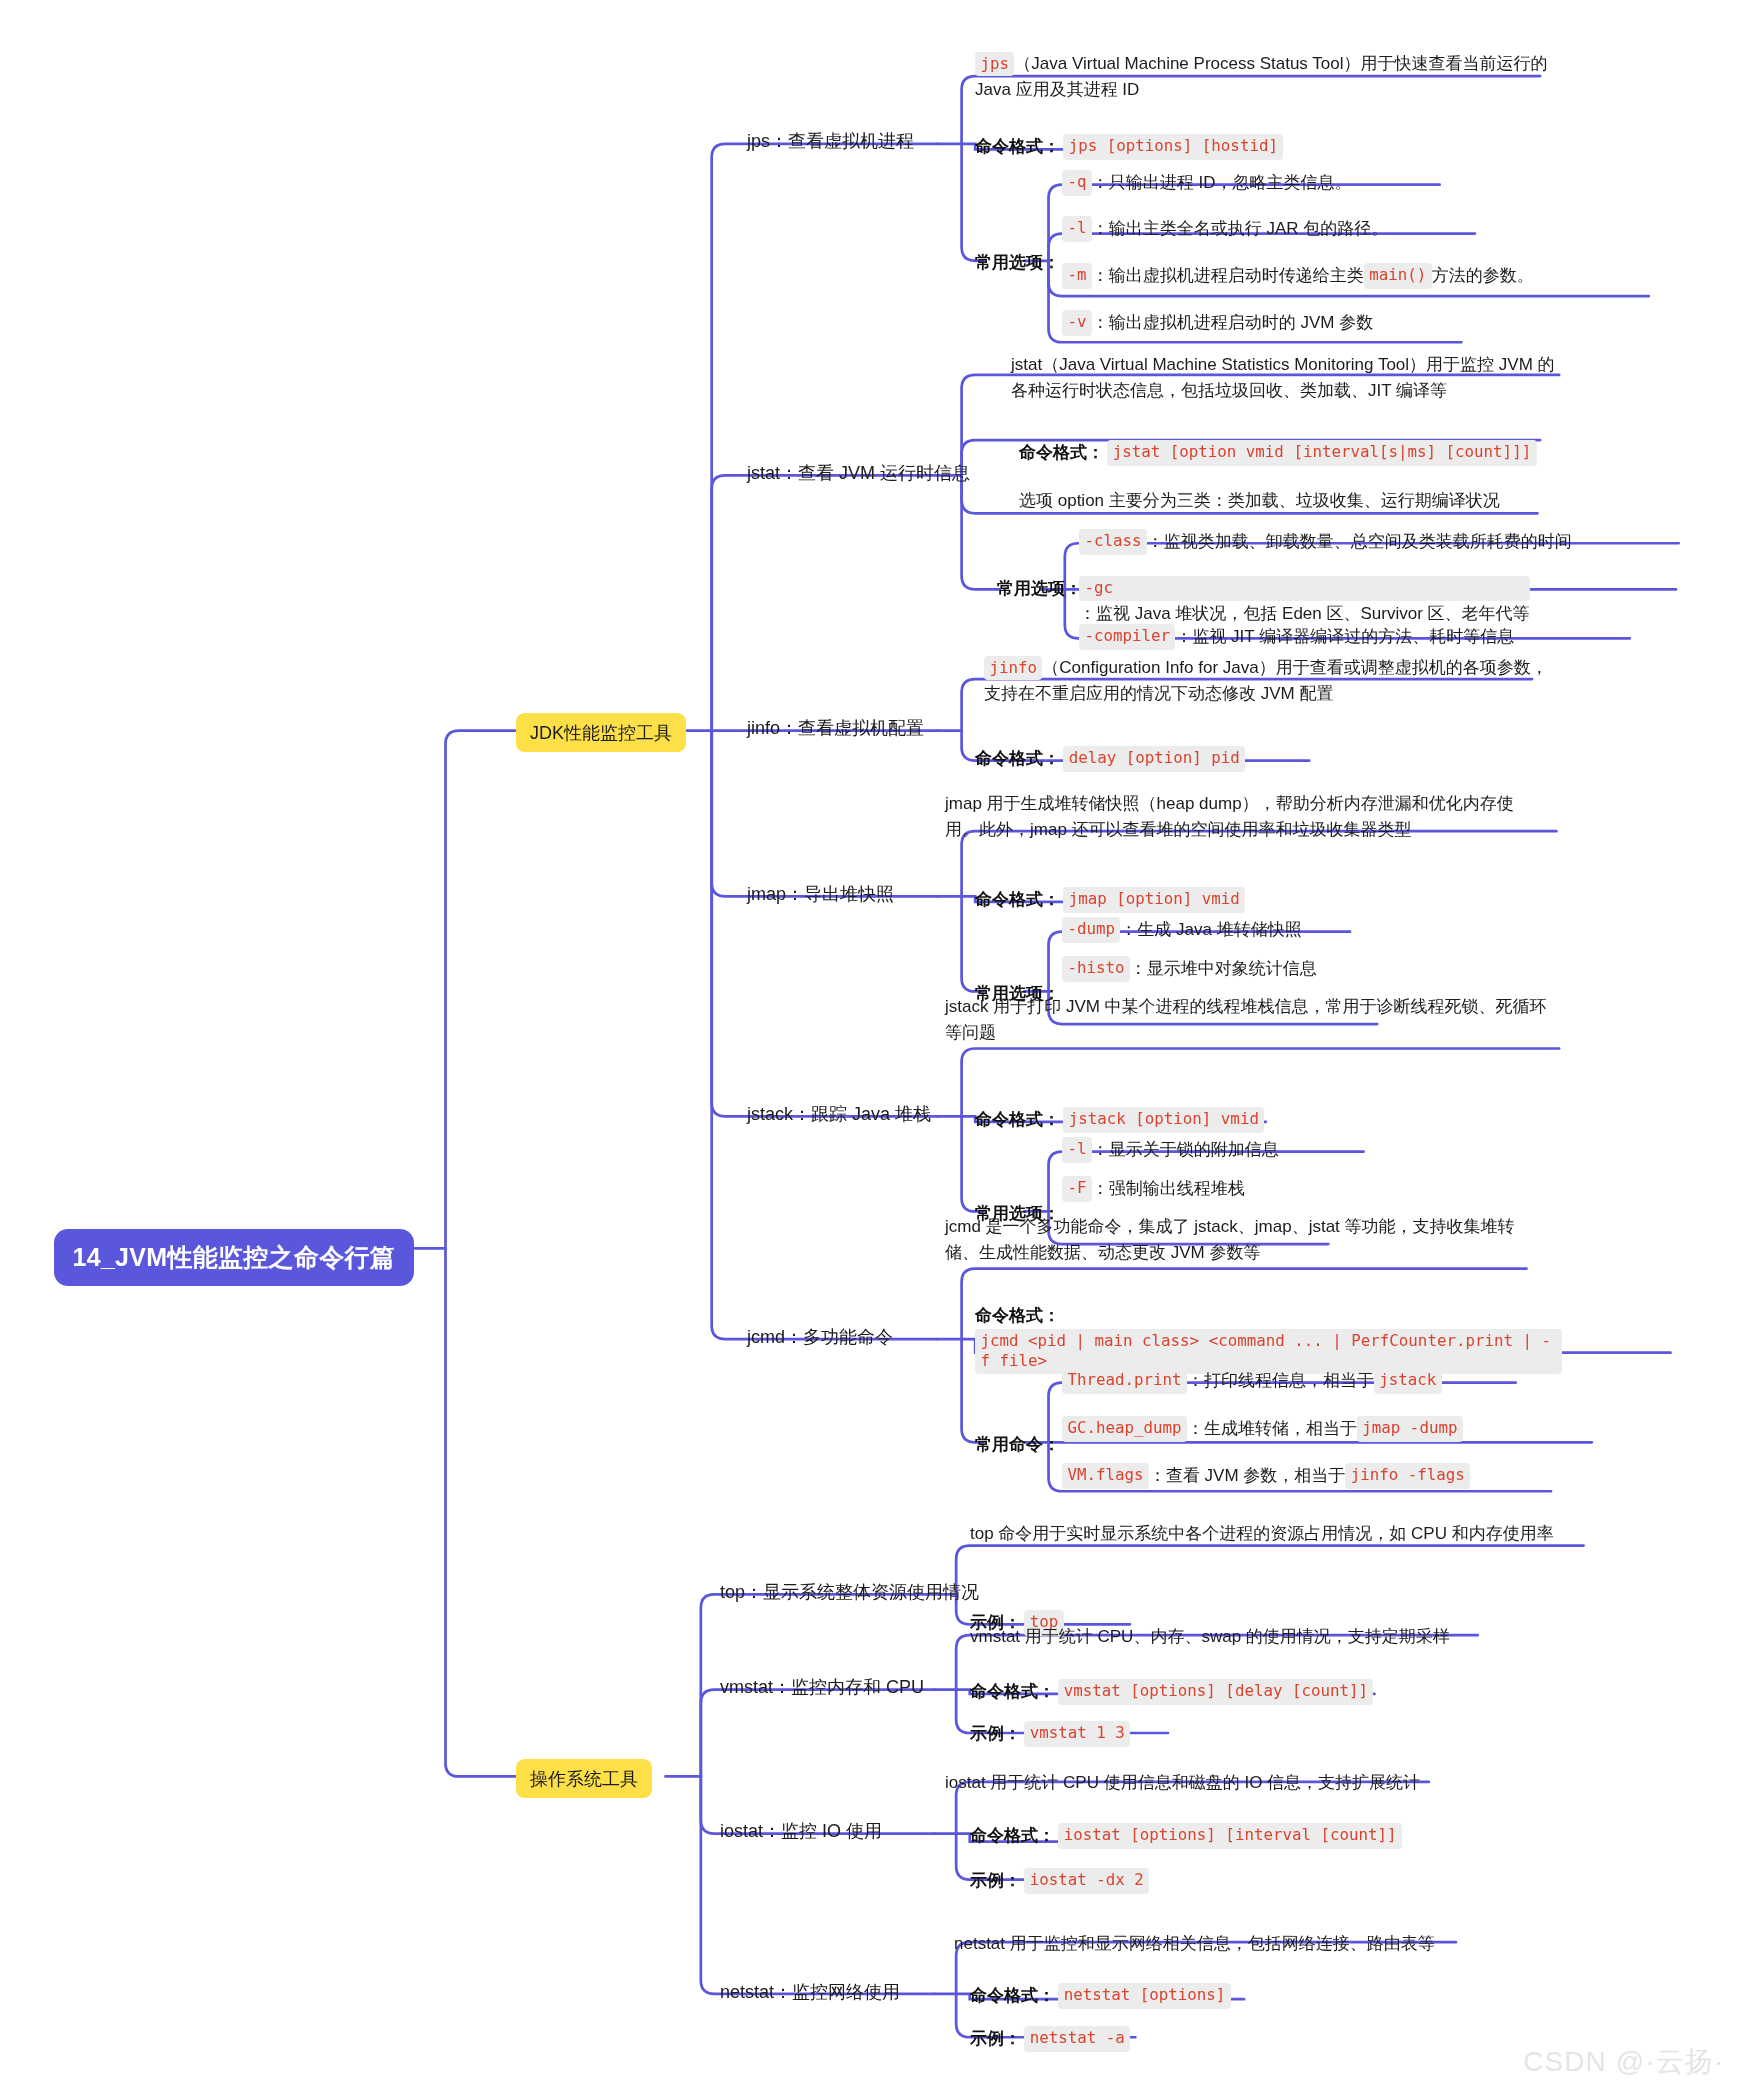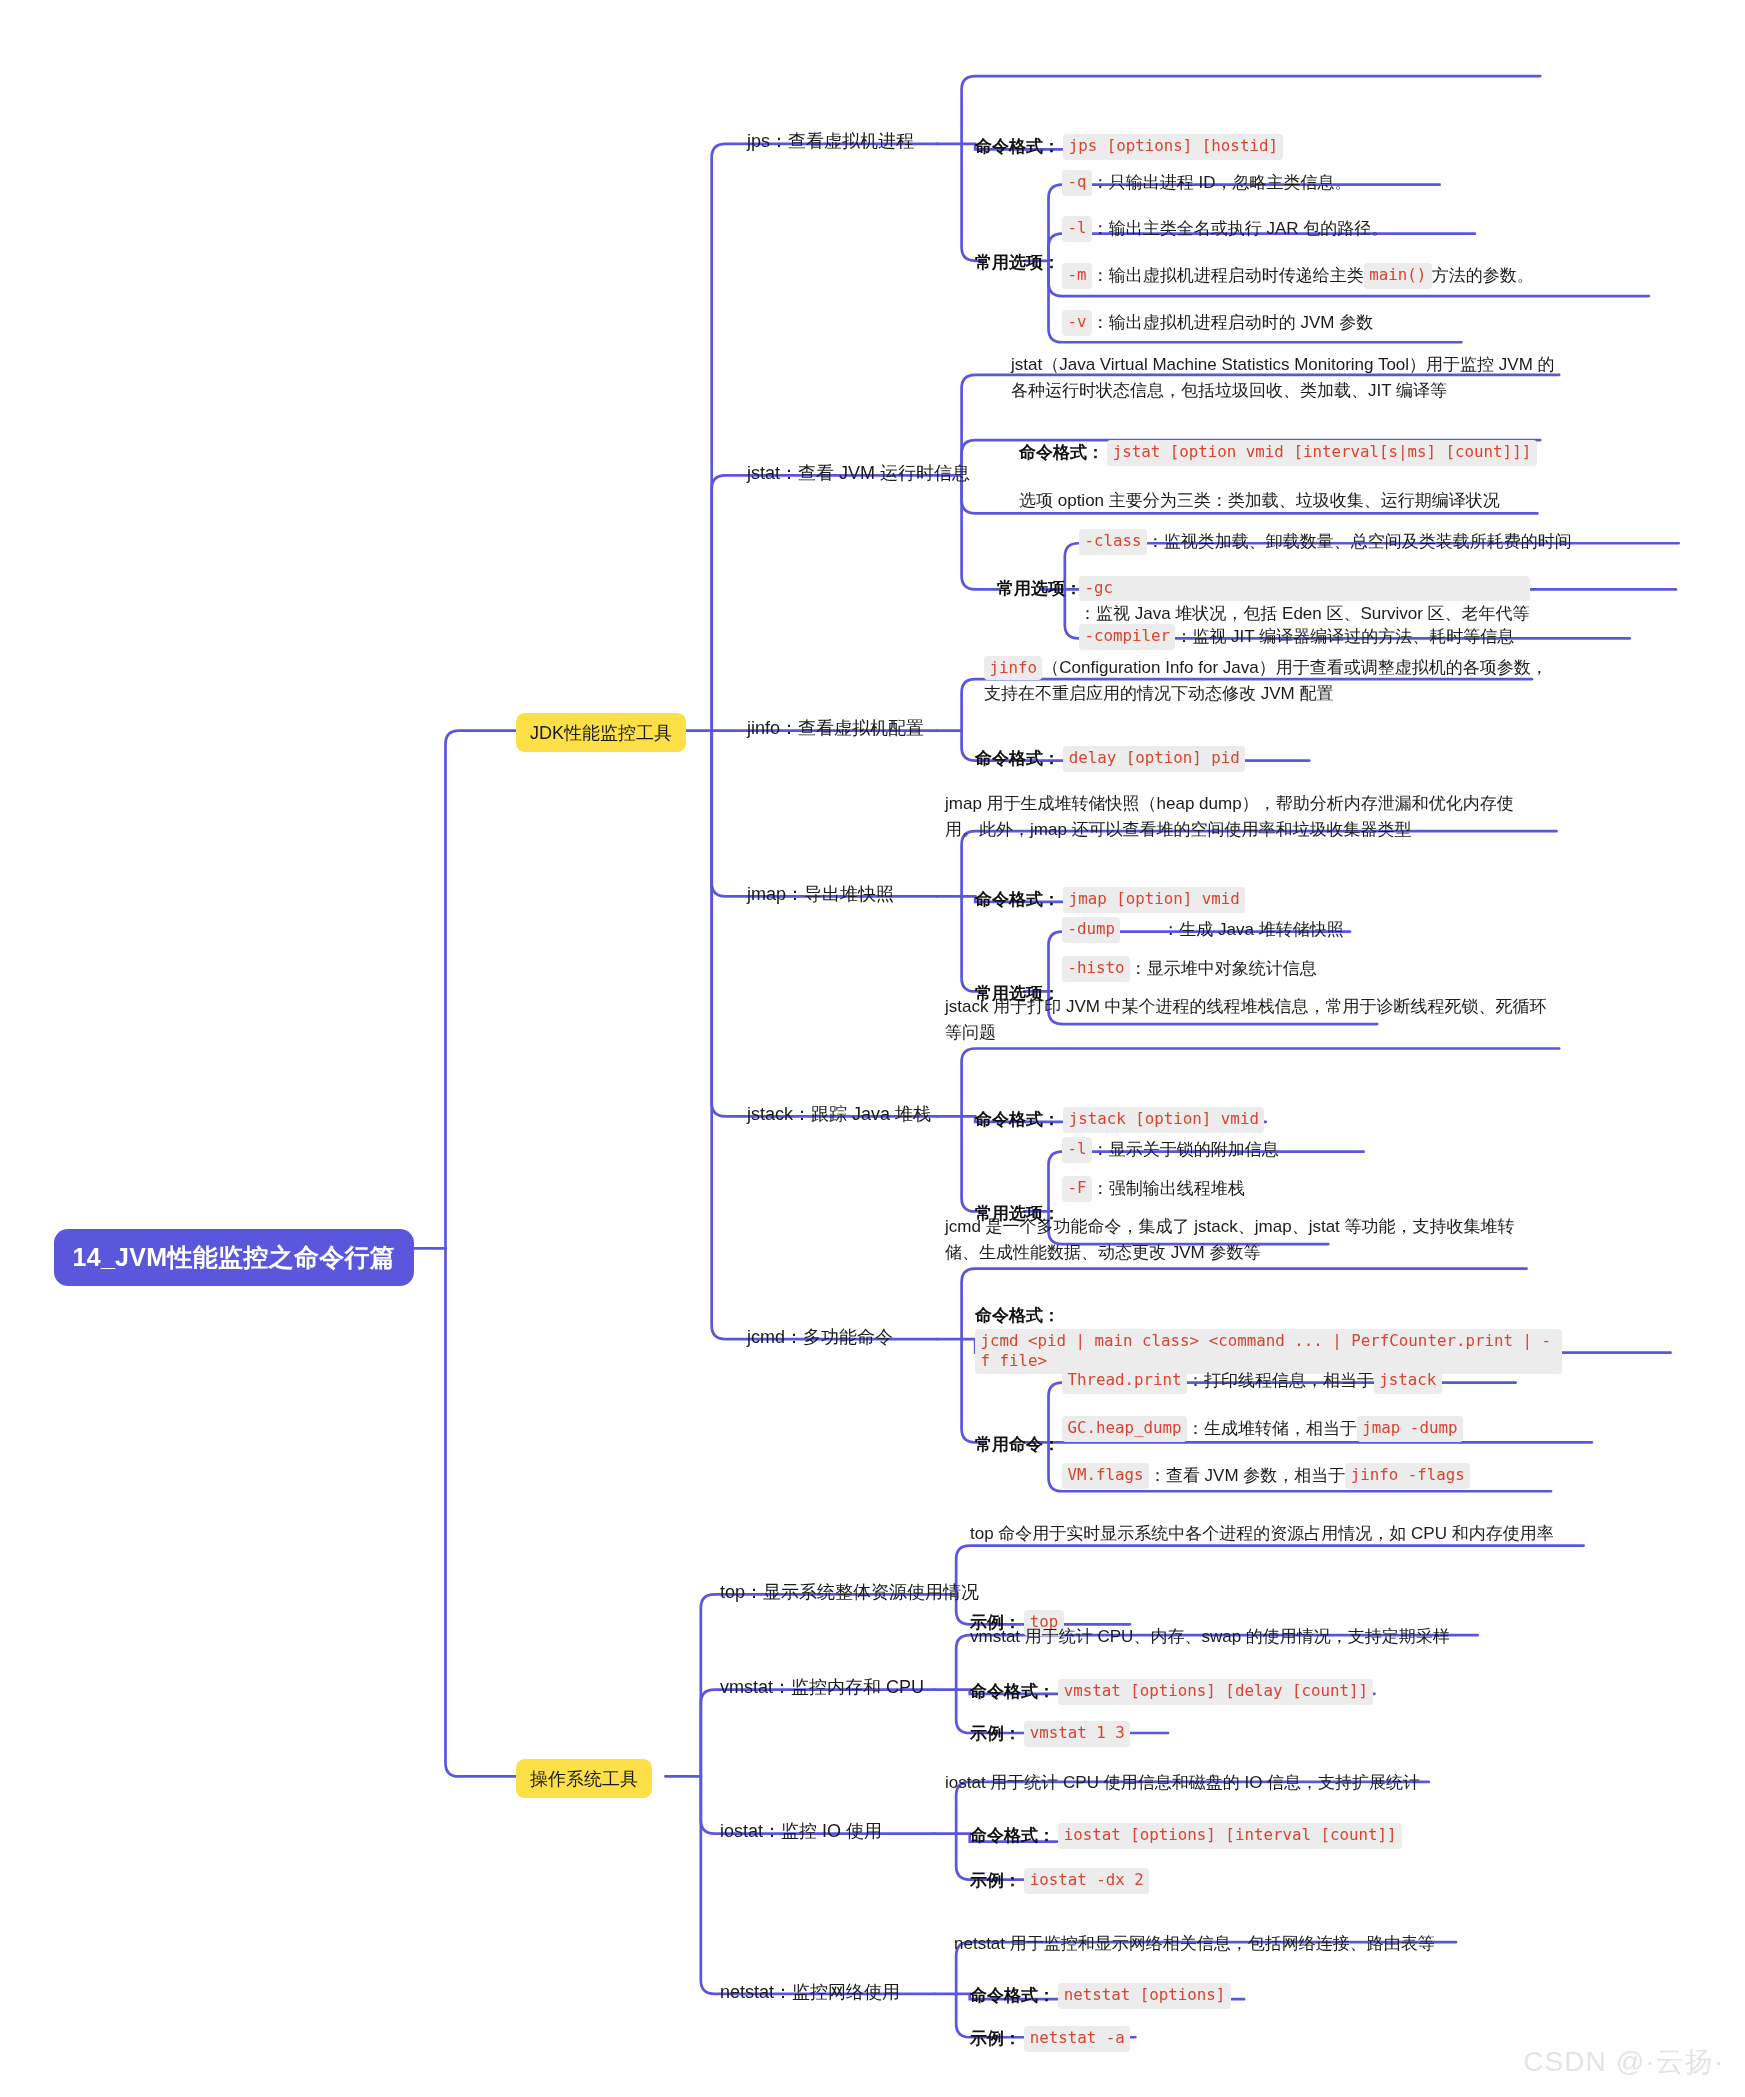--- a/index.html
+++ b/index.html
@@ -161,20 +161,23 @@
   <div class="node tool" style="left:747px;top:716px;">jinfo：查看虚拟机配置</div>
   <div class="node tool" style="left:747px;top:882px;">jmap：导出堆快照</div>
   <div class="node tool" style="left:747px;top:1102px;">jstack：跟踪 Java 堆栈</div>
   <div class="node tool" style="left:747px;top:1325px;">jcmd：多功能命令</div>
 
   <div class="node tool" style="left:720px;top:1580px;">top：显示系统整体资源使用情况</div>
   <div class="node tool" style="left:720px;top:1675px;">vmstat：监控内存和 CPU</div>
   <div class="node tool" style="left:720px;top:1819px;">iostat：监控 IO 使用</div>
   <div class="node tool" style="left:720px;top:1980px;">netstat：监控网络使用</div>
 
+  <div class="node leaf wrap" style="left:975px;top:51px;width:576px;">
+    <code class="c">jps</code><span>（Java Virtual Machine Process Status Tool）用于快速查看当前运行的 Java 应用及其进程 ID</span>
+  </div>
 
   <div class="node leaf row nowrap" style="left:975px;top:134px;">
     <span class="lbl">命令格式：</span>
     <code class="c">jps [options] [hostid]</code>
   </div>
 
   <div class="node leaf nowrap" style="left:975px;top:250px;">
     <span class="lbl">常用选项：</span>
   </div>
 
@@ -235,21 +238,21 @@
 
   <div class="node leaf row nowrap" style="left:975px;top:887px;">
     <span class="lbl">命令格式：</span>
     <code class="c">jmap [option] vmid</code>
   </div>
 
   <div class="node leaf nowrap" style="left:975px;top:981px;">
     <span class="lbl">常用选项：</span>
   </div>
 
-  <div class="node leaf row nowrap" style="left:1062px;top:917px;gap:42px;">
+  <div class="node leaf row nowrap" style="left:1062px;top:917px;">
     <code class="c">-dump</code>
       <span>：生成 Java 堆转储快照</span>
   </div>
   <div class="node leaf row nowrap" style="left:1062px;top:956px;">
     <code class="c">-histo</code>
       <span>：显示堆中对象统计信息</span>
   </div>
 
   <div class="node leaf wrap" style="left:945px;top:994px;width:603px;">jstack 用于打印 JVM 中某个进程的线程堆栈信息，常用于诊断线程死锁、死循环等问题</div>
 

